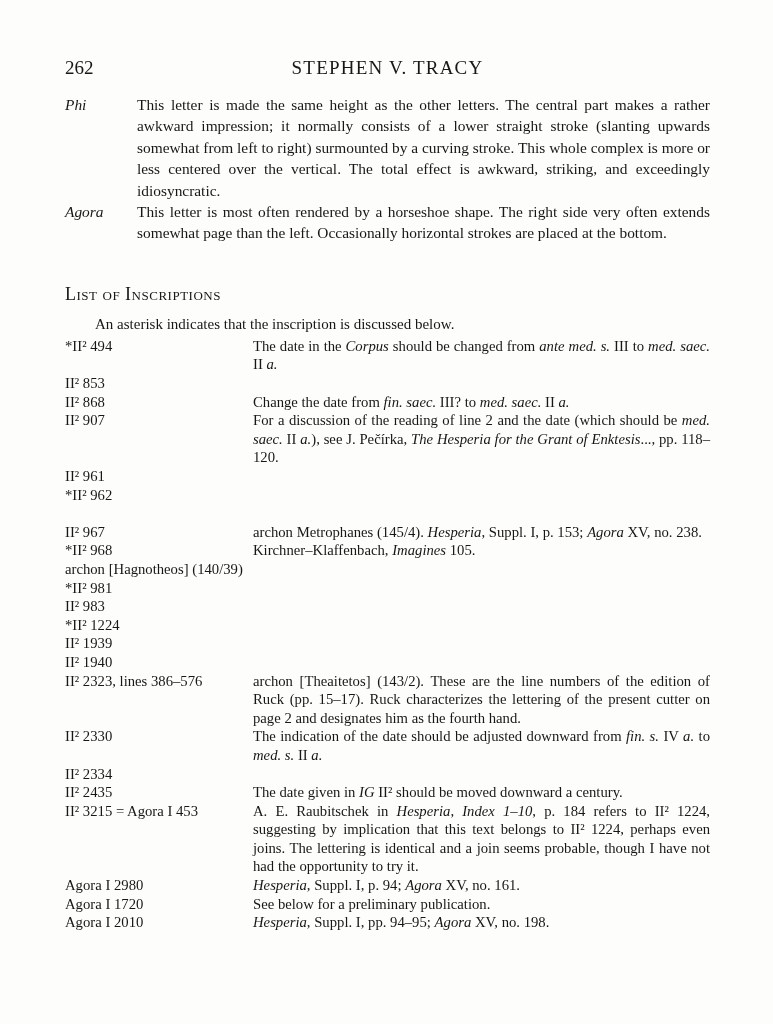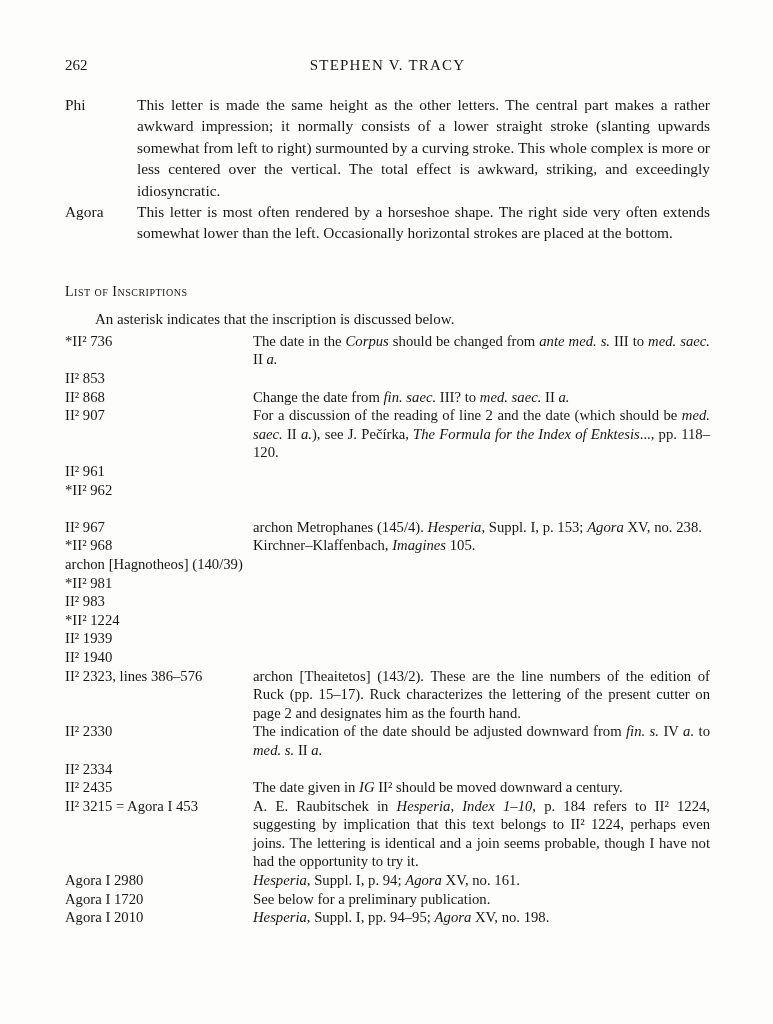--- a/index.html
+++ b/index.html
@@ -16,21 +16,21 @@
     background: #fdfdfb;
     color: #181716;
     font-family: "Liberation Serif", serif;
     overflow: hidden;
   }
   
   .running-head {
     position: relative;
     height: 17px;
     margin-bottom: 20px;
-    font-size: 15px;
+    font-size: 19px;
   }
   .pagenum {
     position: absolute;
     left: 0;
     top: 0;
   }
   .author {
     position: absolute;
     left: 0;
     right: 0;
@@ -40,28 +40,29 @@
   }
   
   .letter-section { }
   .letter-row {
     display: grid;
     grid-template-columns: 72px 1fr;
     font-size: 15.4px;
     line-height: 21.4px;
   }
   .letter-term {
+    font-style: italic;
   }
   .letter-text {
     text-align: justify;
   }
   
   .section-heading {
     margin-top: 40px;
-    font-size: 14px;
+    font-size: 18px;
     font-variant: small-caps;
     letter-spacing: 0.5px;
   }
   .intro {
     margin-top: 9px;
     text-indent: 30px;
     font-size: 15px;
     line-height: 21px;
   }
   .inscription-list {
@@ -92,46 +93,46 @@
   </div>
 
   <div class="letter-section">
   <div class="letter-row">
     <span class="letter-term">Phi</span>
     <span class="letter-text">This letter is made the same height as the other letters. The central part makes a rather awkward impression; it normally consists of a lower straight stroke (slanting upwards somewhat from left to right) surmounted by a curving stroke. This whole complex is more or less centered over the vertical. The total effect is awkward, striking, and exceedingly idiosyncratic.</span>
   </div>
 
   <div class="letter-row">
     <span class="letter-term">Agora</span>
-    <span class="letter-text">This letter is most often rendered by a horseshoe shape. The right side very often extends somewhat lower than the left. Occasionally horizontal strokes are placed at the bottom.</span>
+    <span class="letter-text">This letter is most often rendered by a horseshoe shape. The right side very often extends somewhat page than the left. Occasionally horizontal strokes are placed at the bottom.</span>
   </div>
 </div>
 
   <div class="section-heading">List of Inscriptions</div>
 
   <div class="intro">An asterisk indicates that the inscription is discussed below.</div>
 
   <div class="inscription-list">
   <div class="inscription-row">
-    <span class="inscription-label">*II² 736</span>
+    <span class="inscription-label">*II² 494</span>
     <span class="inscription-description">The date in the <i>Corpus</i> should be changed from <i>ante med. s.</i> III to <i>med. saec.</i> II <i>a.</i></span>
   </div>
 
   <div class="inscription-row">
     <span class="inscription-label">II² 853</span>
   </div>
 
   <div class="inscription-row">
     <span class="inscription-label">II² 868</span>
     <span class="inscription-description">Change the date from <i>fin. saec.</i> III? to <i>med. saec.</i> II <i>a.</i></span>
   </div>
 
   <div class="inscription-row">
     <span class="inscription-label">II² 907</span>
-    <span class="inscription-description">For a discussion of the reading of line 2 and the date (which should be <i>med. saec.</i> II <i>a.</i>), see J. Pečírka, <i>The Formula for the Index of Enktesis</i>..., pp. 118–120.</span>
+    <span class="inscription-description">For a discussion of the reading of line 2 and the date (which should be <i>med. saec.</i> II <i>a.</i>), see J. Pečírka, <i>The Hesperia for the Grant of Enktesis</i>..., pp. 118–120.</span>
   </div>
 
 
   <div class="inscription-row">
     <span class="inscription-label">II² 961</span>
     <span class="inscription-description"></span>
   </div>
 
   <div class="inscription-row">
     <span class="inscription-label">*II² 962</span>

